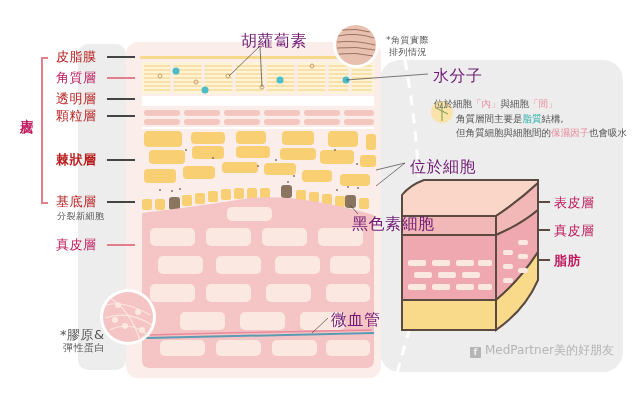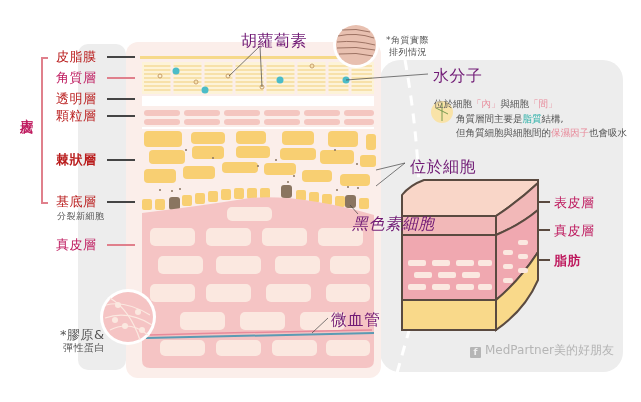--- a/index.html
+++ b/index.html
@@ -261,21 +261,21 @@
 <div class="txt" style="left:434px;top:82px;">
   <span>位於細胞</span><span class="hl-pink">「內」</span><span>與細胞</span><span class="hl-pink">「間」</span>
 </div>
 <div class="txt" style="left:456px;top:97px;">
   <span>角質層間主要是</span><span class="hl-teal">脂質</span><span>結構,</span>
 </div>
 <div class="txt" style="left:456px;top:111px;">
   <span>但角質細胞與細胞間的</span><span class="hl-pink">保濕因子</span><span>也會吸水</span>
 </div>
 <div class="lbl teal" style="left:410px;top:157px;">位於細胞</div>
-<div class="lbl teal" style="left:352px;top:214px;font-style:italic;">黑色素細胞</div>
+<div class="lbl teal" style="left:352px;top:214px;">黑色素細胞</div>
 <div class="lbl teal" style="left:331px;top:310px;">微血管</div>
 
 <div class="lbl pink" style="left:554px;top:194px;">表皮層</div>
 <div class="lbl pink" style="left:554px;top:222px;">真皮層</div>
 <div class="lbl pink" style="left:554px;top:252px;font-weight:bold;">脂肪</div>
 
 <div class="watermark" style="left:470px;top:342px;">
   <span class="wm-icon">f</span><span>MedPartner美的好朋友</span>
 </div>
 

